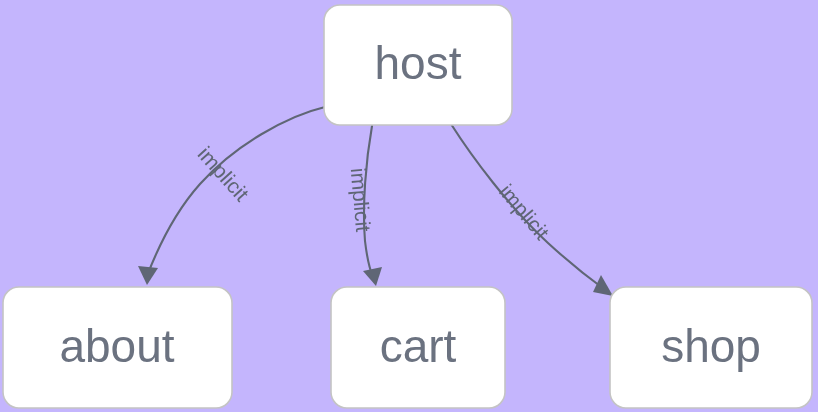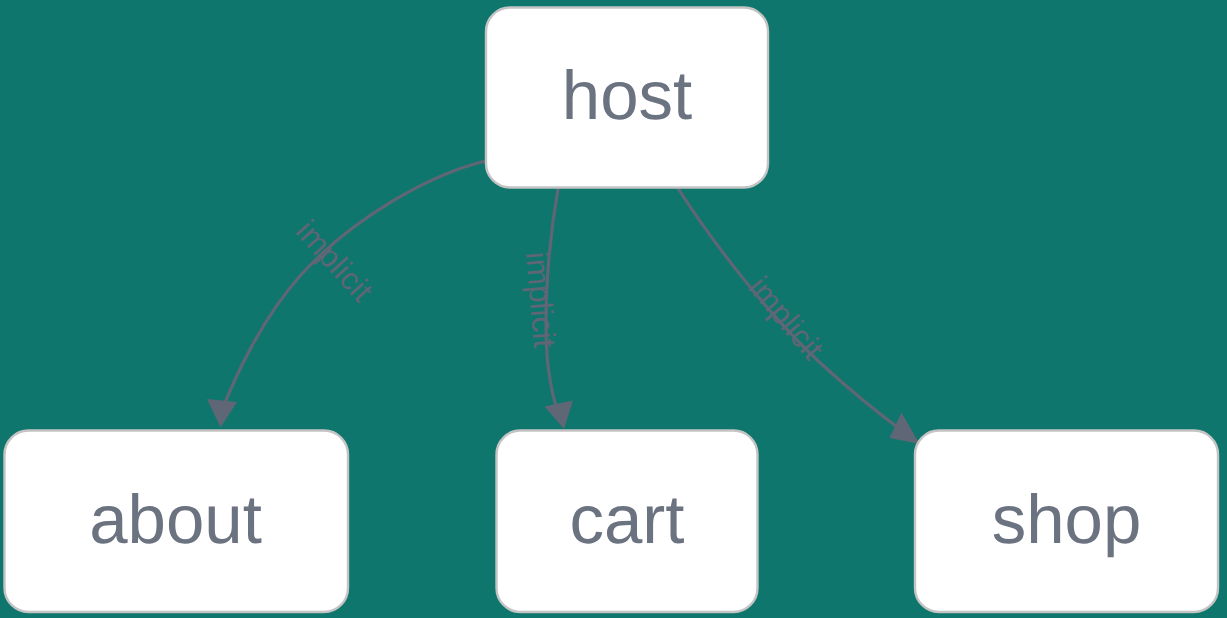--- a/index.html
+++ b/index.html
@@ -10,21 +10,21 @@
   body {
     width: 818px;
     height: 412px;
     font-family: "Liberation Sans", sans-serif;
     overflow: hidden;
   }
   #canvas {
     position: relative;
     width: 818px;
     height: 412px;
-    background: #0f766e;
+    background: #c4b5fd;
   }
   #graph-svg {
     position: absolute;
     top: 0;
     left: 0;
     width: 818px;
     height: 412px;
   }
   .node-rect {
     fill: #ffffff;

